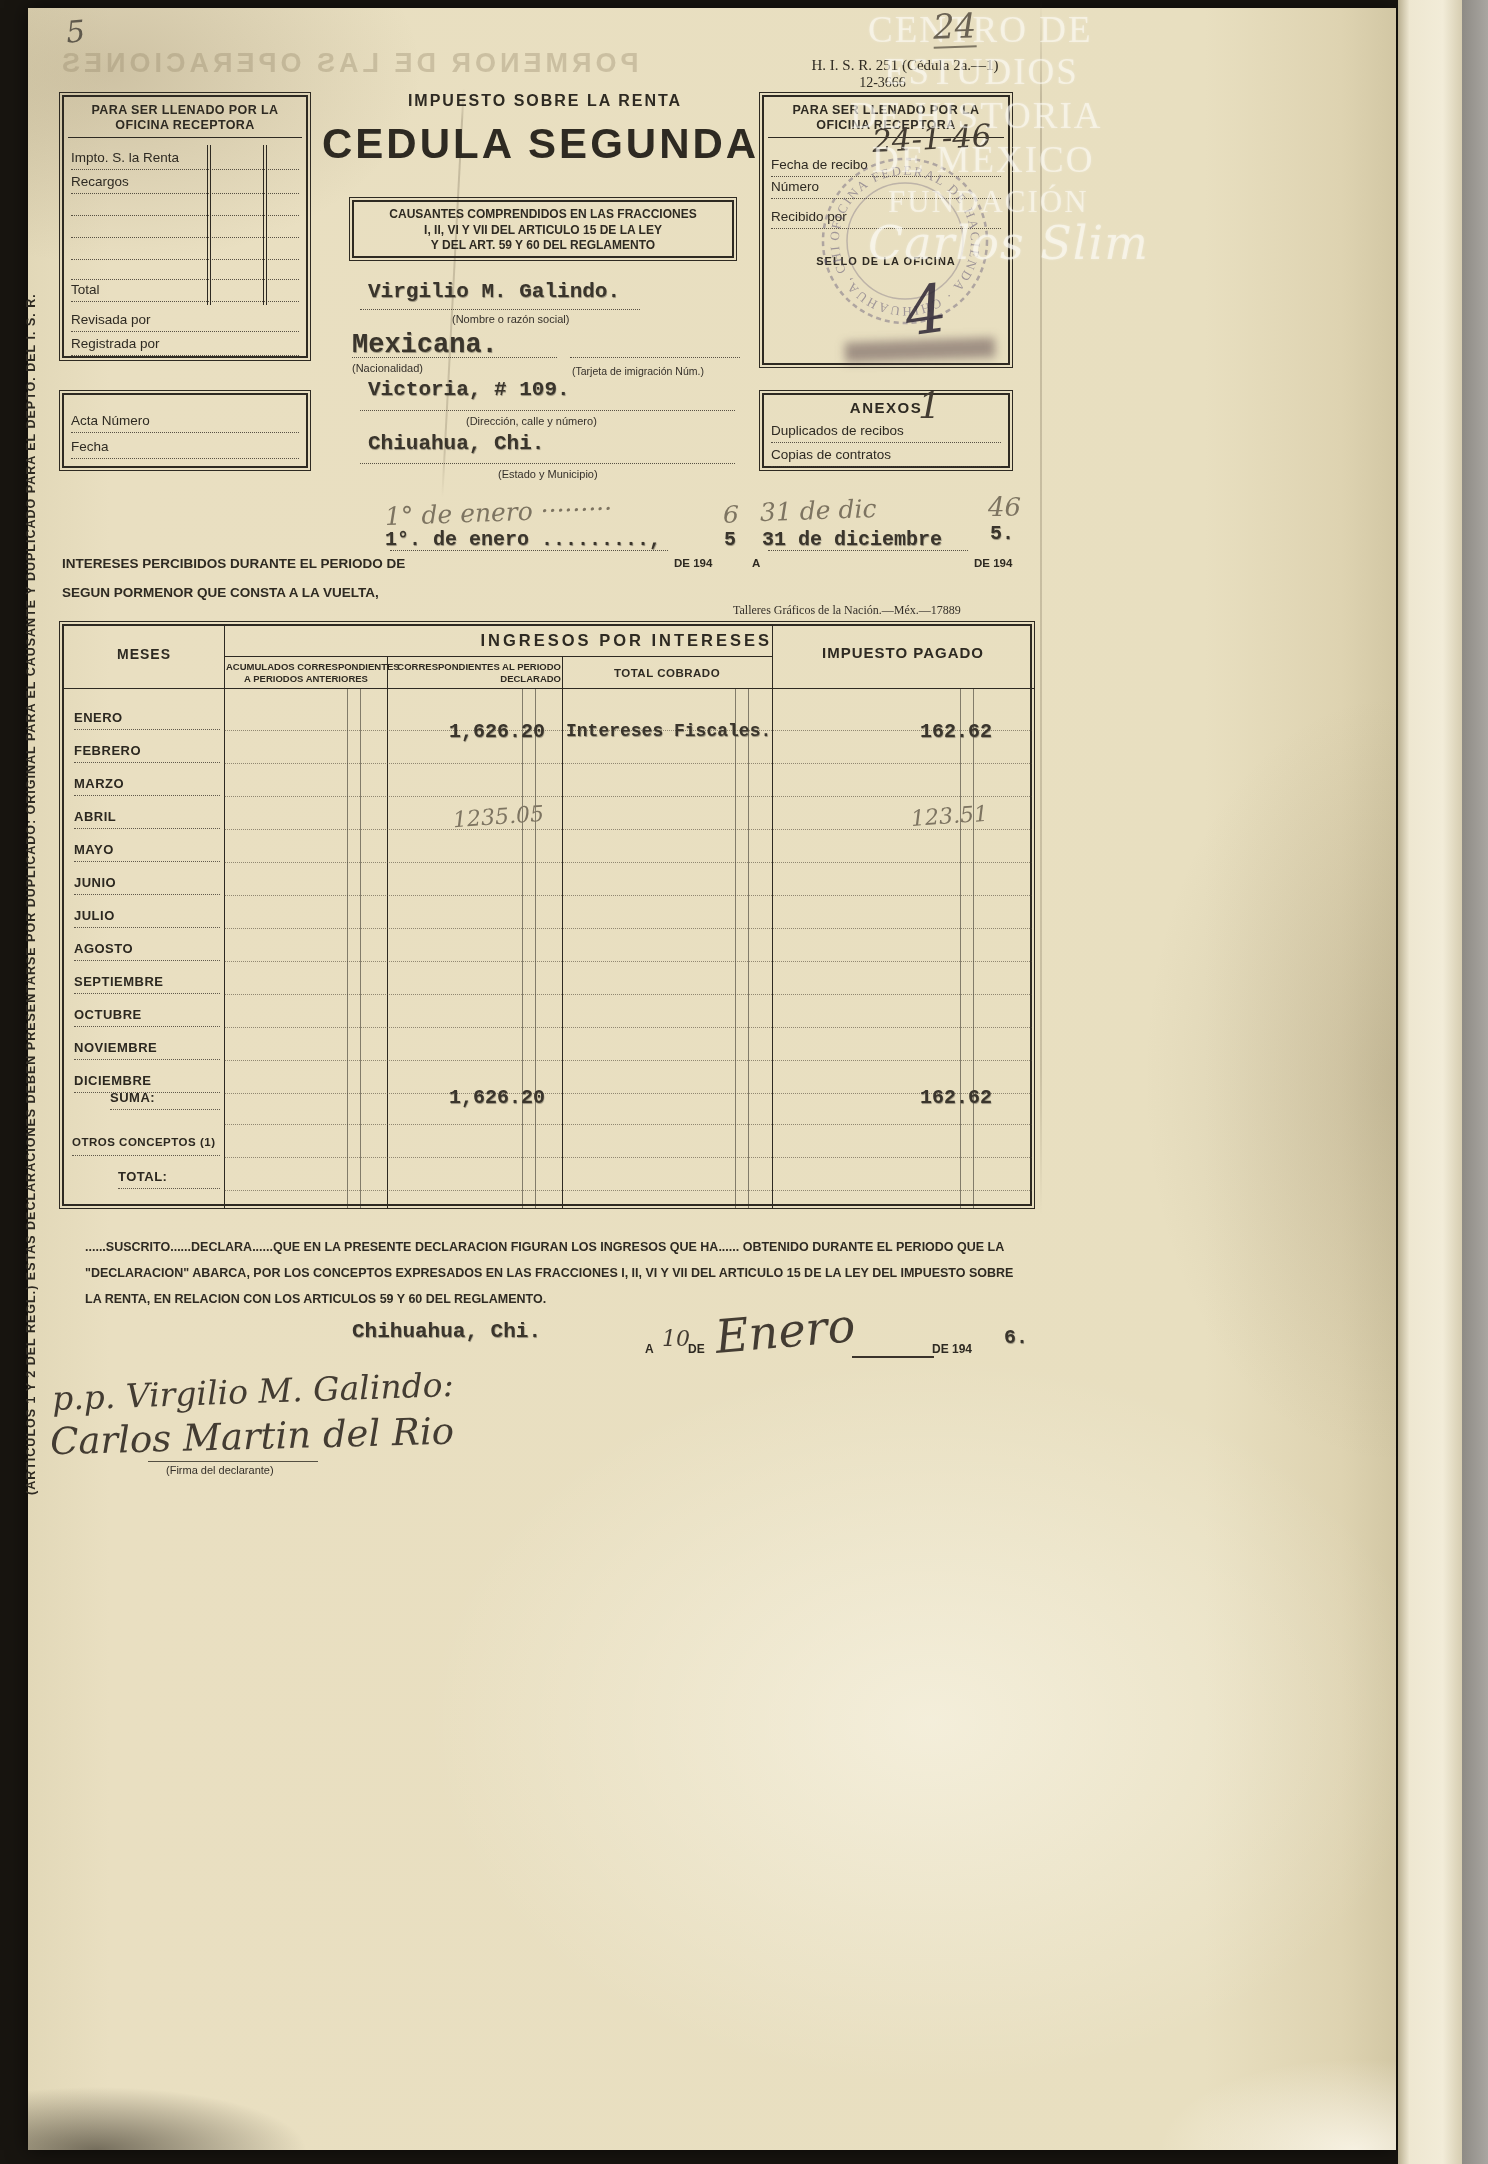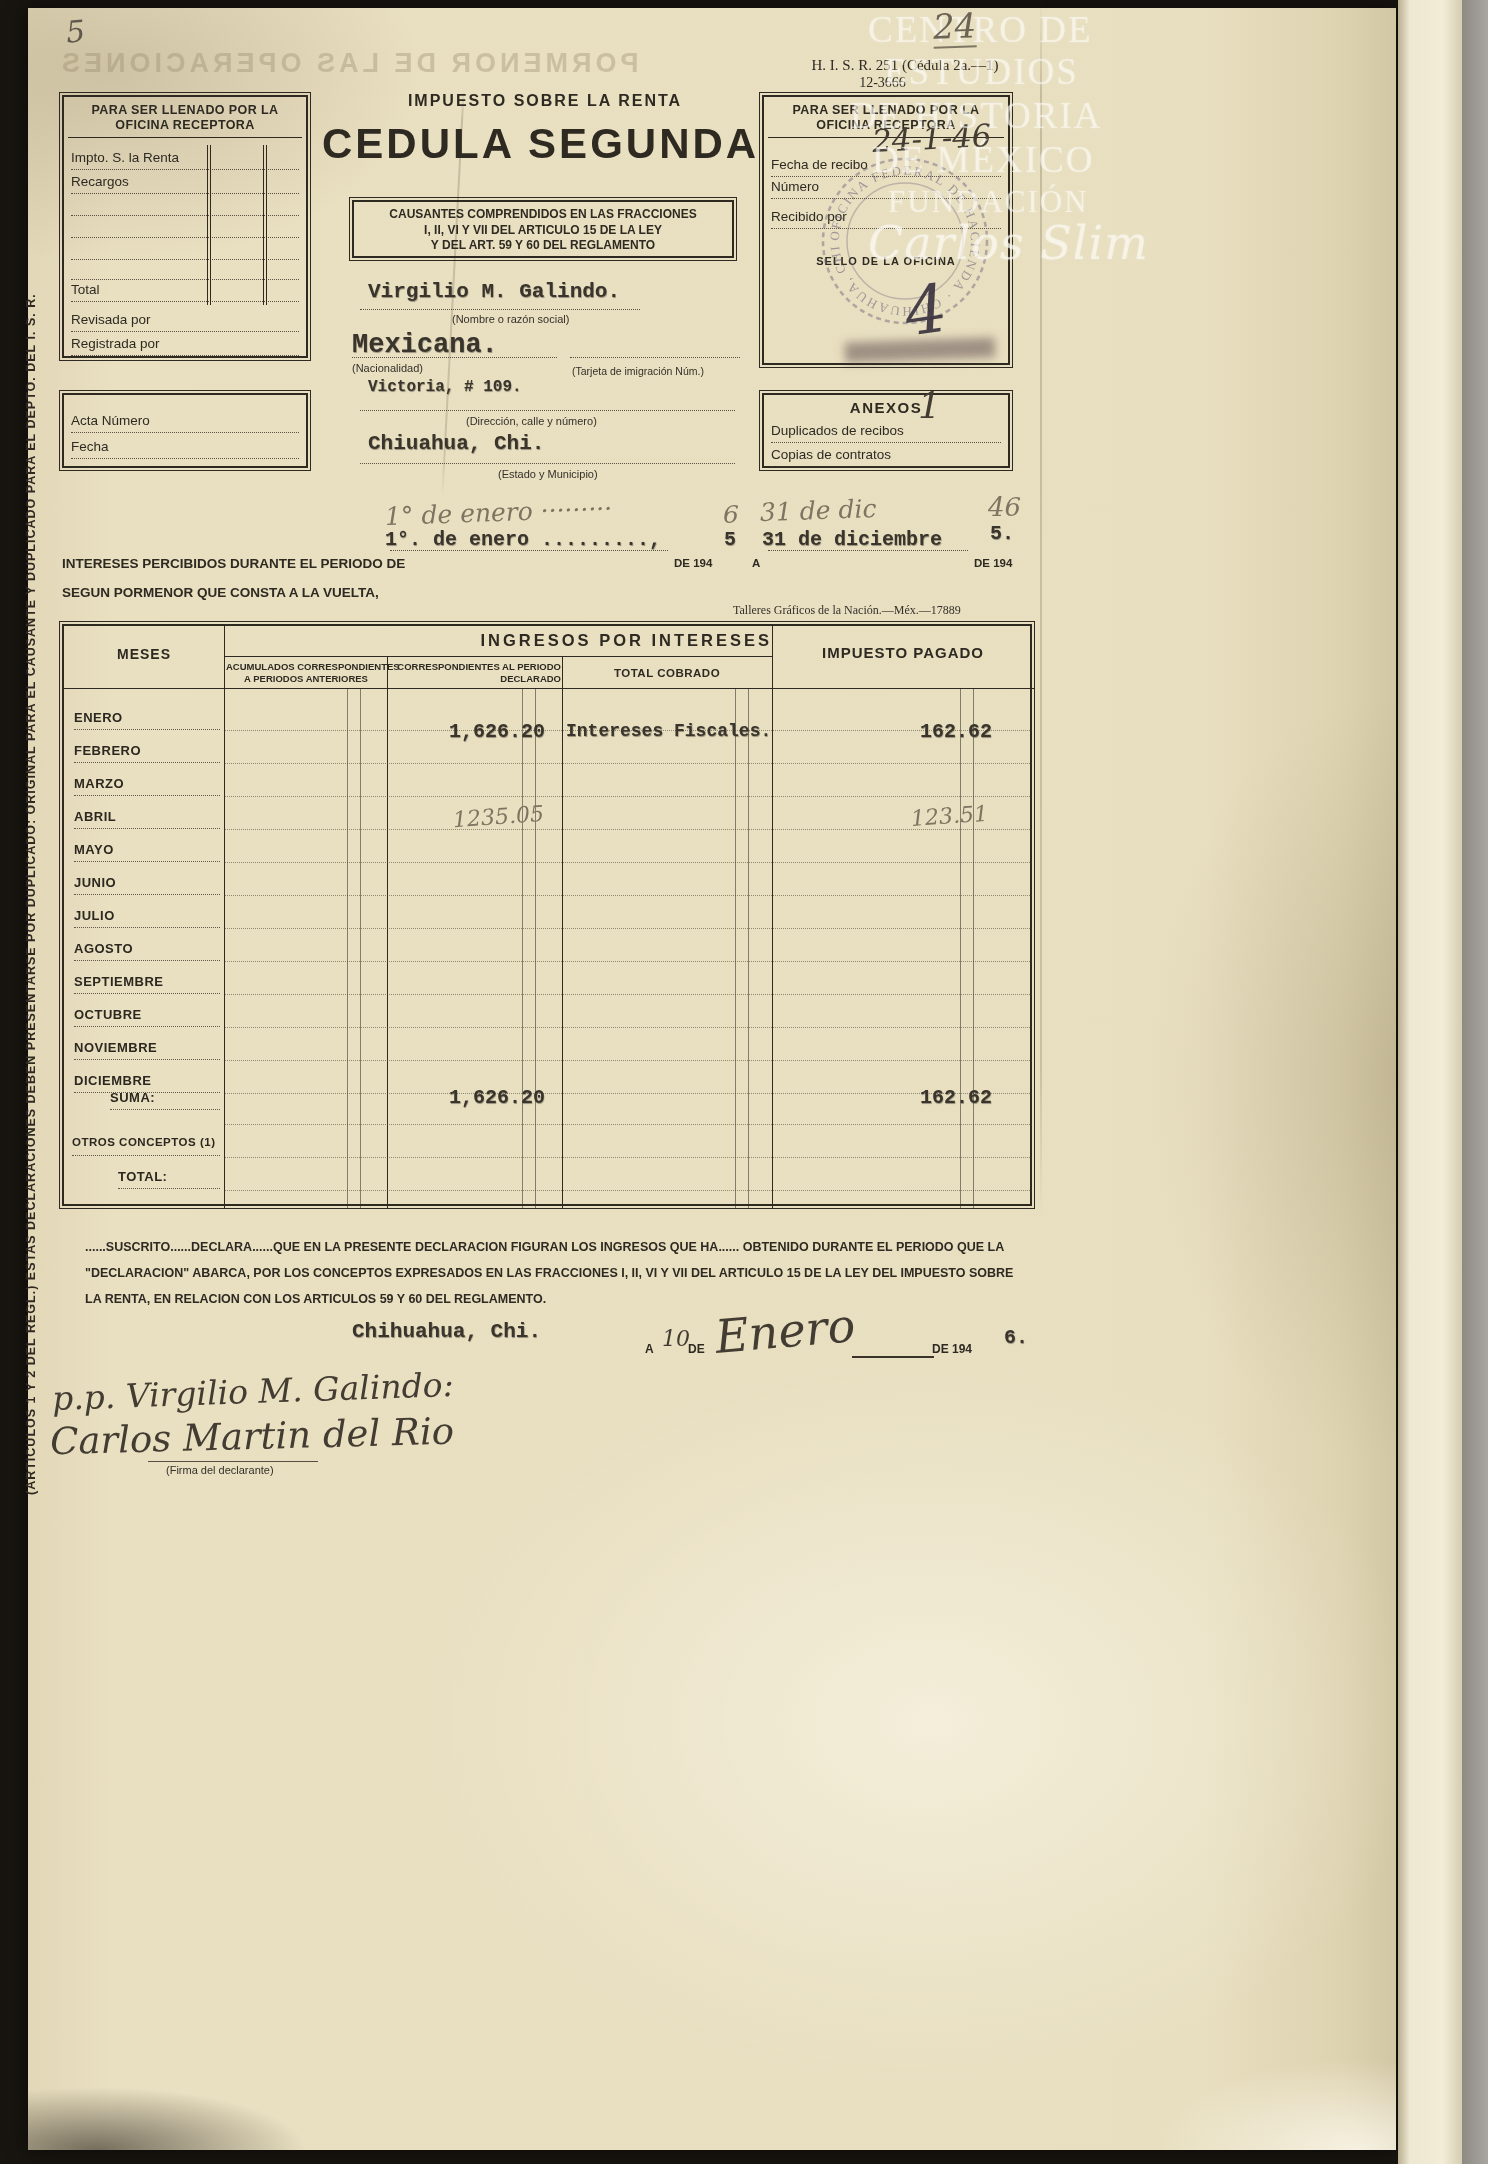--- a/index.html
+++ b/index.html
@@ -100,21 +100,21 @@
   <div class="typed" style="left:368px;top:280px;font-size:21px">Virgilio M. Galindo.</div>
   <div class="dotl" style="left:360px;top:309px;width:280px"></div>
   <div class="lbl" style="left:452px;top:313px;font-size:11px">(Nombre o razón social)</div>
 
   <div class="typed" style="left:352px;top:330px;font-size:27px">Mexicana.</div>
   <div class="dotl" style="left:352px;top:357px;width:205px"></div>
   <div class="dotl" style="left:570px;top:357px;width:170px"></div>
   <div class="lbl" style="left:352px;top:362px;font-size:11px">(Nacionalidad)</div>
   <div class="lbl" style="left:572px;top:365px;font-size:10.5px">(Tarjeta de imigración Núm.)</div>
 
-  <div class="typed" style="left:368px;top:378px;font-size:16px">Victoria, # 109.</div>
+  <div class="typed" style="left:368px;top:378px;font-size:21px">Victoria, # 109.</div>
   <div class="dotl" style="left:360px;top:410px;width:375px"></div>
   <div class="lbl" style="left:466px;top:415px;font-size:11px">(Dirección, calle y número)</div>
 
   <div class="typed" style="left:368px;top:432px;font-size:21px">Chiuahua, Chi.</div>
   <div class="dotl" style="left:360px;top:463px;width:375px"></div>
   <div class="lbl" style="left:498px;top:468px;font-size:11px">(Estado y Municipio)</div>
 
   <div class="dbox" style="left:762px;top:95px;width:248px;height:270px">
     <div class="boxtitle">
       <span>PARA SER LLENADO POR LA</span><br>

